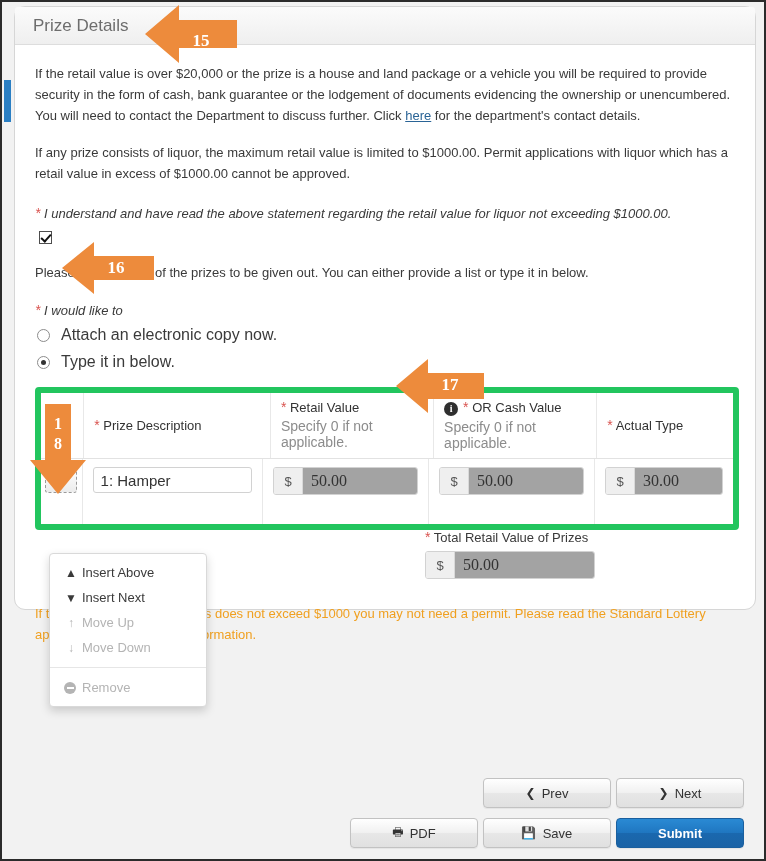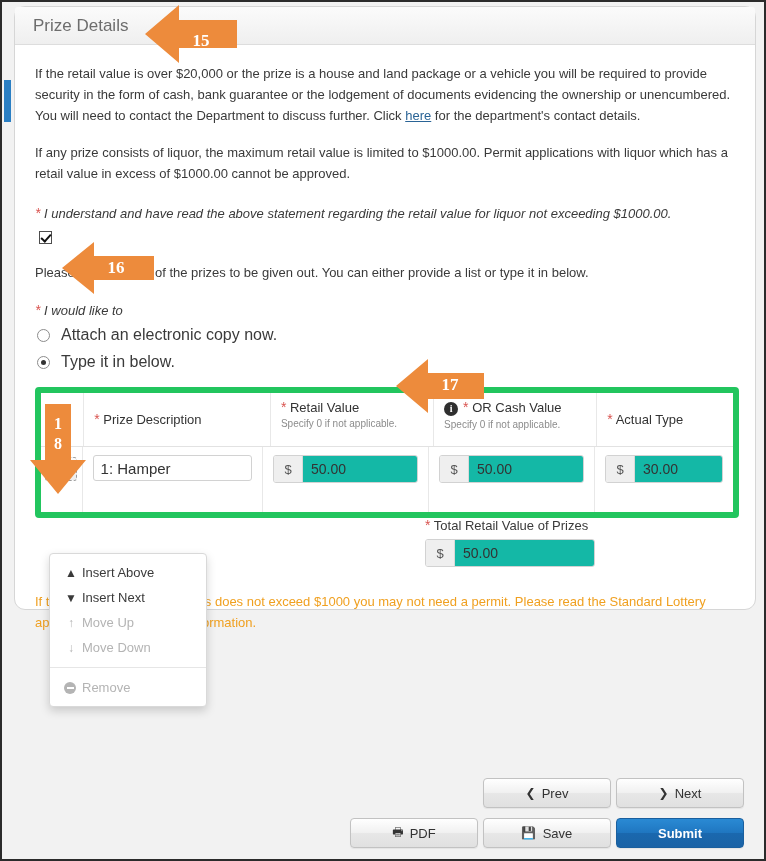--- a/index.html
+++ b/index.html
@@ -176,21 +176,21 @@
   .col-retail { width: 166px; }
   .col-cash   { width: 166px; }
   .col-actual { width: 138px; }
 
   .head-title {
     font-size: 13px;
     color: #333;
     white-space: nowrap;
   }
   .head-sub {
-    font-size: 10px;
+    font-size: 14px;
     color: #8c8c8c;
     margin-top: 3px;
   }
   .head-cell-inner { display: flex; align-items: center; height: 100%; }
 
   .add-btn {
     width: 16px; height: 16px;
     border-radius: 50%;
     background: #2f2f2f;
     display: inline-block;
@@ -271,25 +271,25 @@
     font-size: 13px;
     color: #555;
     display: flex;
     align-items: center;
     justify-content: center;
   }
   .money-input {
     flex: 1;
     border: none;
     outline: none;
-    font-size: 14px;
+    font-size: 16px;
     color: #333;
     padding: 0 8px;
-    font-family: Liberation Sans, sans-serif;
-    background: #14b8a6;
+    font-family: Liberation Serif, serif;
+    background: #a3a3a3;
     min-width: 0;
   }
 
   
   #total-section {
     margin-left: 390px;
     width: 170px;
   }
   #total-label { font-size: 13px; color: #3a3a3a; margin-bottom: 6px; }
 

